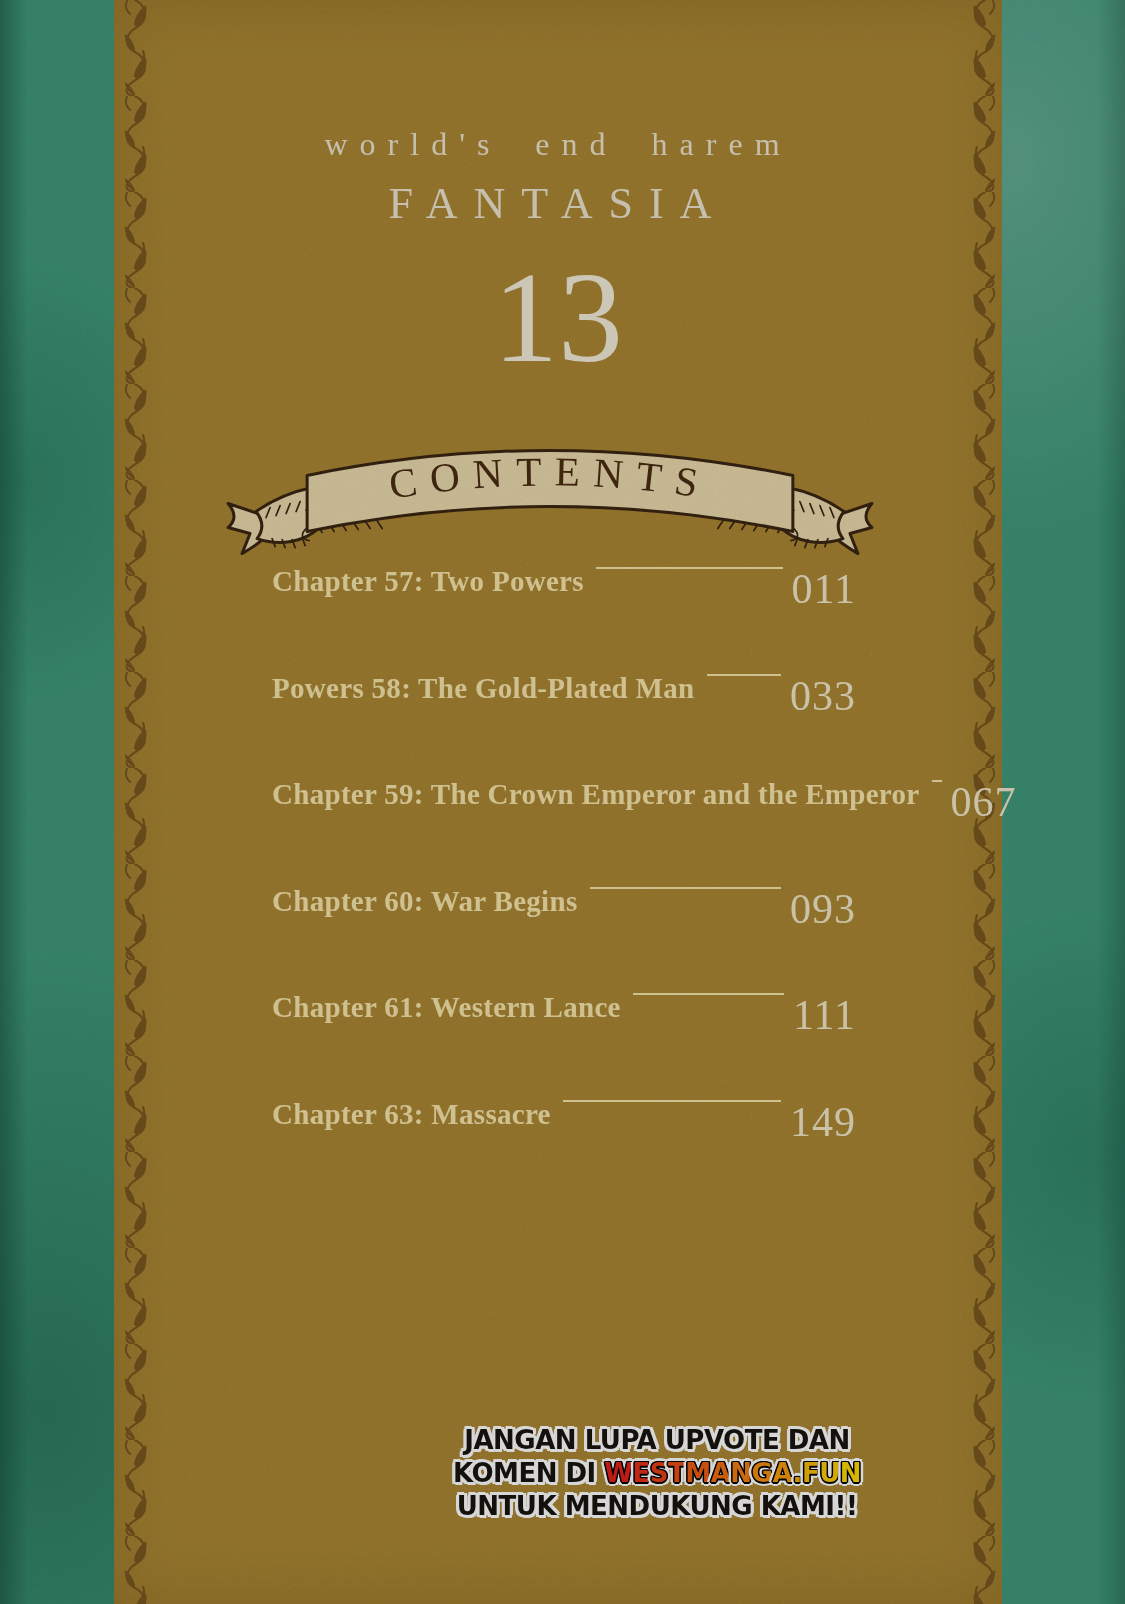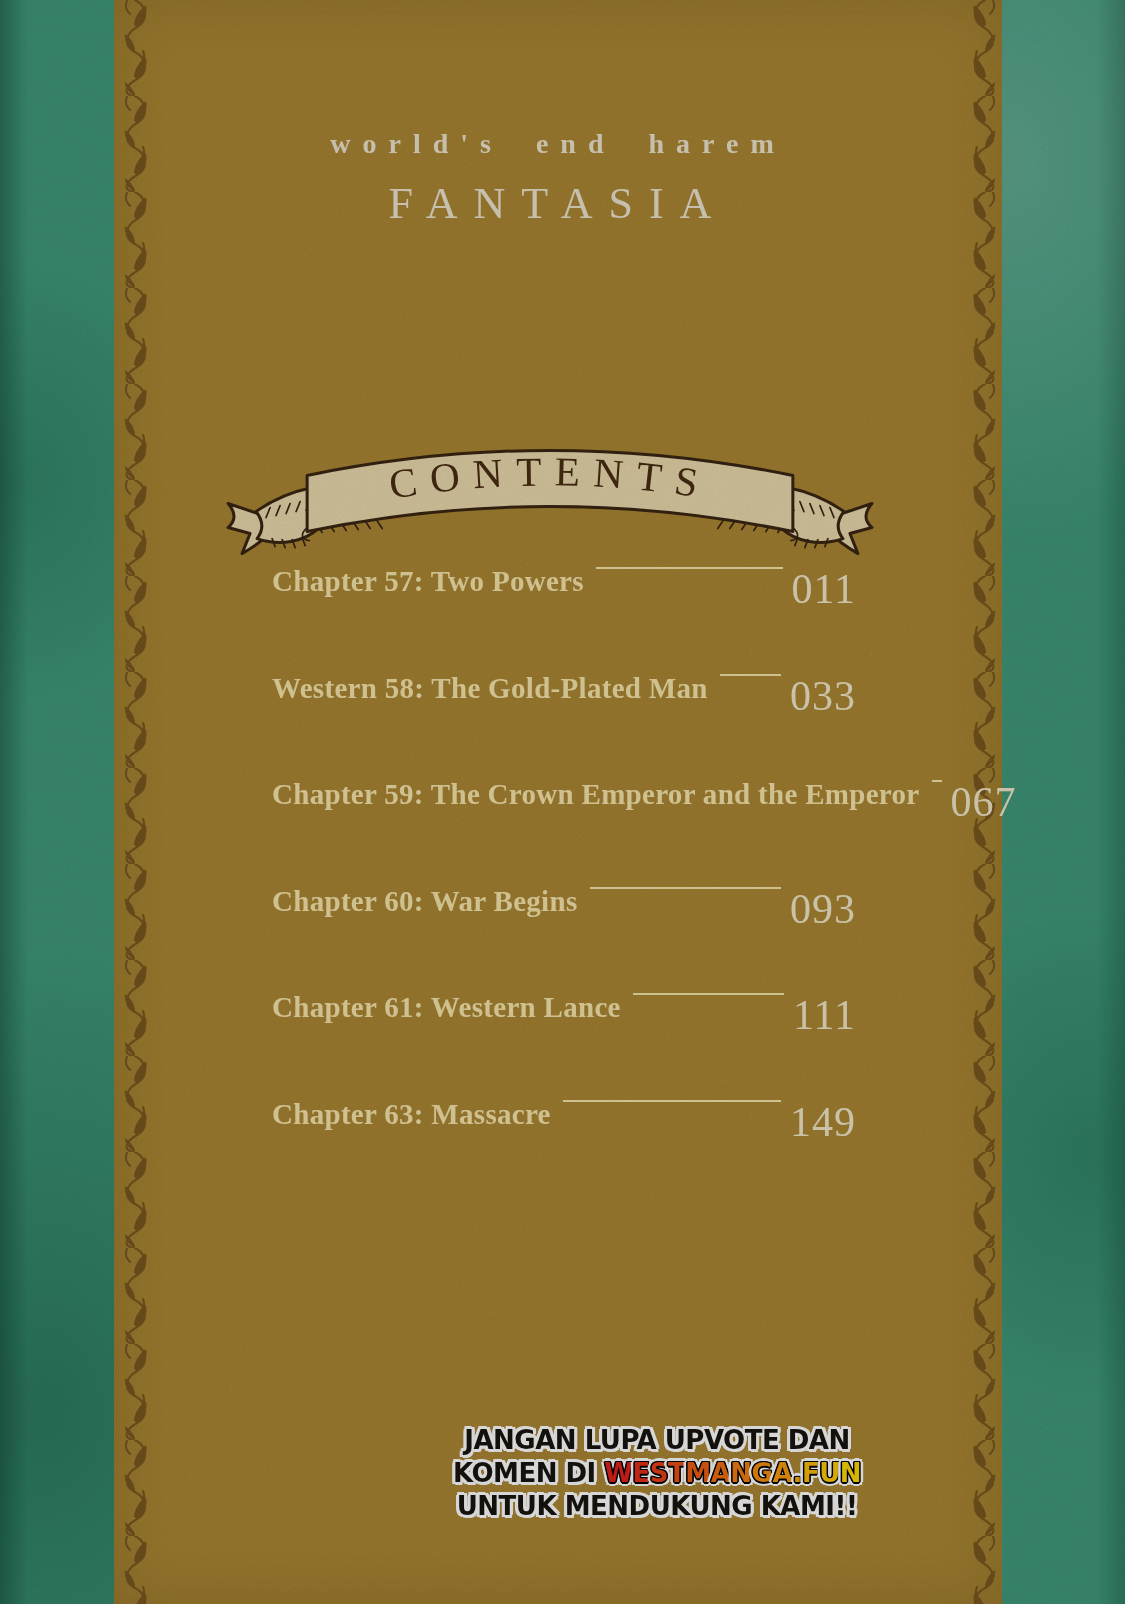--- a/index.html
+++ b/index.html
@@ -27,21 +27,21 @@
     box-shadow: inset 0 0 60px rgba(70,45,0,0.18);
   }
   .vine { position:absolute; top:0; height:1604px; width:30px; }
   .vine-left  { left:120px; }
   .vine-right { left:970px; transform:scaleX(-1); }
   .vine-stroke { stroke:var(--vine,#7a571f); fill:none; stroke-width:2.1; stroke-linecap:round; }
   .vine-fill   { fill:var(--vine,#7a571f); stroke:none; }
 
   
   .title-block { position:absolute; left:114px; top:120px; width:888px; text-align:center; color:var(--title,#ece4cf); }
-  .series-title { font-size:28px; letter-spacing:12px; word-spacing:14px; line-height:48px;font-weight:bold; }
+  .series-title { font-size:32px; letter-spacing:12px; word-spacing:14px; line-height:48px; }
   .series-subtitle { font-size:44px; letter-spacing:16px; line-height:52px; margin-top:10px; }
   .volume-number {
     position:absolute; left:114px; top:252px; width:888px; text-align:center;
     font-size:130px; line-height:130px; color:#f2ecd9;
   }
 
   
   .banner-wrap { position:absolute; left:212px; top:419px; width:676px; height:146px; }
   .ribbon-fill   { fill:var(--banner-fill,#ead9ad); stroke:var(--banner-outline,#3a2511); stroke-width:3; stroke-linejoin:round; }
   .ribbon-hatch  { stroke:var(--banner-outline,#3a2511); stroke-width:1.7; fill:none; stroke-linecap:round; }
@@ -129,20 +129,21 @@
         </g>
       </pattern>
     </defs>
     <rect width="30" height="1604" fill="url(#vinePatR)"></rect>
   </svg>
 
   <div class="title-block">
     <div class="series-title">world's end harem</div>
     <div class="series-subtitle">FANTASIA</div>
   </div>
+  <div class="volume-number">13</div>
 
   <div class="banner-wrap">
     <svg width="676" height="146" viewBox="0 0 675 145">
 
       <g>
         <g id="foldL">
           <path class="ribbon-fill" d="M46,94 L16,84 C24,93 24,101 16,108 L38,114 L30,134 C42,127 52,120 58,113 Z"></path>
           <path class="ribbon-fill" d="M100,68 C76,73 58,82 44,92 C51,101 52,110 45,119 C68,127 92,122 106,109 L106,68 Z"></path>
           <path class="ribbon-hatch" d="M58,88 l-4,10 M68,86 l-4,10 M78,84 l-4,10 M88,82 l-4,10 M98,81 l-4,10"></path>
           <path class="ribbon-hatch" d="M60,119 l3,8 M70,120 l3,8 M80,120 l3,8 M90,118 l3,8"></path>
@@ -165,21 +166,21 @@
   </div>
 
   <div class="toc">
     <div class="toc-row">
       <span class="toc-label">Chapter 57: Two Powers</span>
       <span class="toc-line"></span>
       <span class="toc-page">011</span>
     </div>
 
     <div class="toc-row">
-      <span class="toc-label">Western 58: The Gold-Plated Man</span>
+      <span class="toc-label">Powers 58: The Gold-Plated Man</span>
       <span class="toc-line"></span>
       <span class="toc-page">033</span>
     </div>
 
     <div class="toc-row">
       <span class="toc-label">Chapter 59: The Crown Emperor and the Emperor</span>
       <span class="toc-line"></span>
       <span class="toc-page">067</span>
     </div>
 

